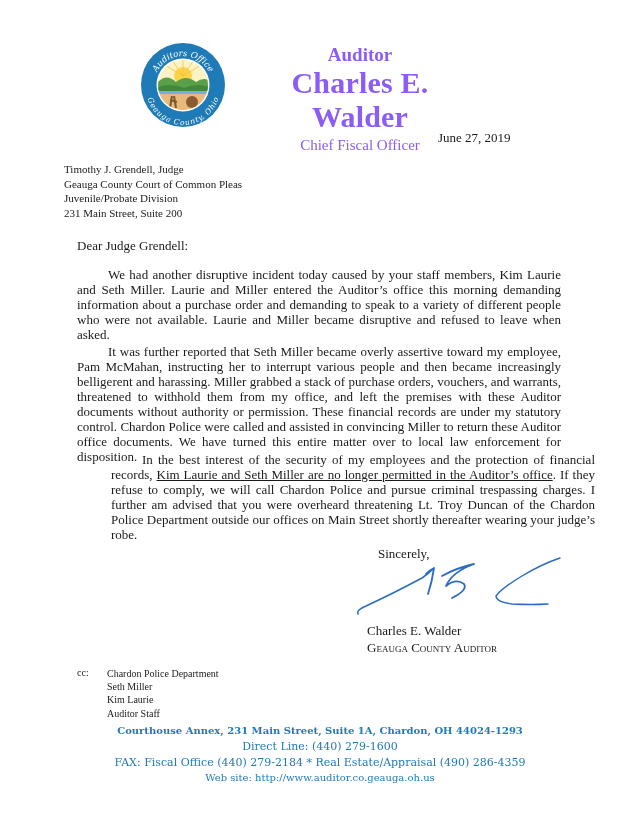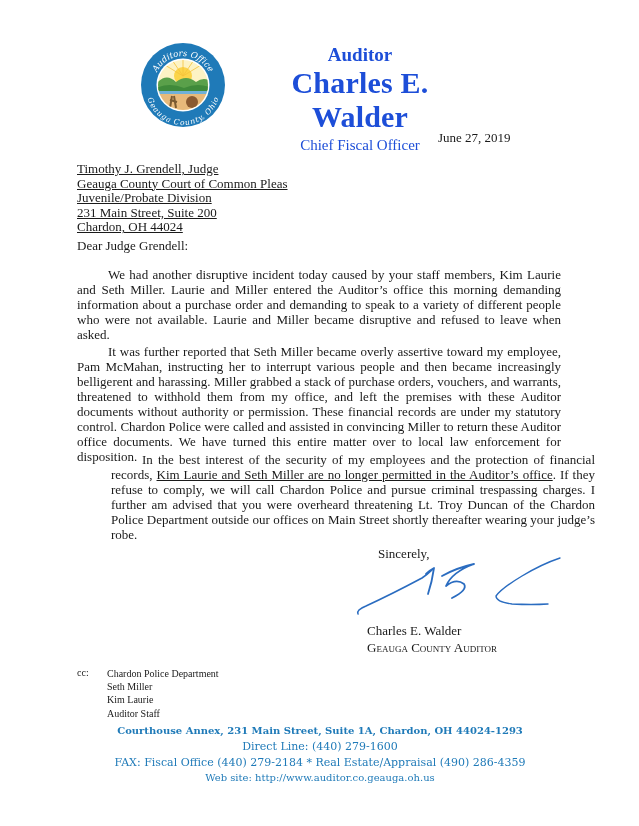--- a/index.html
+++ b/index.html
@@ -1,23 +1,23 @@
 <!DOCTYPE html>
 <html><head>
 <meta charset="utf-8">
 <style>
   html, body { margin: 0; padding: 0; background: #ffffff; }
   body { width: 639px; height: 826px; position: relative; overflow: hidden; font-family: "Liberation Serif", "DejaVu Serif", serif; color: #1a1a1a; }
   .seal { position: absolute; left: 140px; top: 42px; width: 86px; height: 86px; }
-  .hdr { position: absolute; left: 250px; top: 44px; width: 220px; text-align: center; color: #1d4ed8; }
+  .hdr { position: absolute; left: 250px; top: 44px; width: 220px; text-align: center; color: #8b5cf6; }
   .hdr .t1 { font-weight: bold; font-size: 19px; line-height: 22px; }
   .hdr .t2 { font-weight: bold; font-size: 30px; line-height: 34px; letter-spacing: 0.2px; }
   .hdr .t3 { font-size: 15px; line-height: 18px; margin-top: 2px; }
   .date { position: absolute; left: 438px; top: 130px; font-size: 13px; }
-  .addr { position: absolute; left: 77px; top: 162px; font-size: 13px; line-height: 14.6px; text-decoration: underline; }
+  .addr { position: absolute; left: 64px; top: 162px; font-size: 11px; line-height: 14.6px; }
   .salute { position: absolute; left: 77px; top: 238px; font-size: 13px; }
   .para { position: absolute; left: 77px; width: 484px; font-size: 13px; line-height: 15px; text-align: justify; text-indent: 31px; }
   .p1 { top: 267px; }
   .p2 { top: 344px; }
   .p3 { top: 452px; margin-left: 34px; }
   .uline { text-decoration: underline; }
   .close { position: absolute; left: 378px; top: 546px; font-size: 13px; }
   .sig { position: absolute; left: 352px; top: 556px; width: 212px; height: 62px; }
   .signame { position: absolute; left: 367px; top: 622px; font-size: 13px; line-height: 17px; }
   .smallcaps { font-variant: small-caps; }
@@ -72,21 +72,20 @@
   <div class="t3">Chief Fiscal Officer</div>
 </div>
 
 <div class="date">June 27, 2019</div>
 
 <div class="addr">
   <div>Timothy J. Grendell, Judge</div>
   <div>Geauga County Court of Common Pleas</div>
   <div>Juvenile/Probate Division</div>
   <div>231 Main Street, Suite 200</div>
-  <div>Chardon, OH 44024</div>
 </div>
 
 <div class="salute">Dear Judge Grendell:</div>
 
 <div class="para p1">We had another disruptive incident today caused by your staff members, Kim Laurie and Seth Miller.  Laurie and Miller entered the Auditor’s office this morning demanding information about a purchase order and demanding to speak to a variety of different people who were not available.  Laurie and Miller became disruptive and refused to leave when asked.</div>
 <div class="para p2">It was further reported that Seth Miller became overly assertive toward my employee, Pam McMahan, instructing her to interrupt various people and then became increasingly belligerent and harassing.  Miller grabbed a stack of purchase orders, vouchers, and warrants, threatened to withhold them from my office, and left the premises with these Auditor documents without authority or permission.  These financial records are under my statutory control. Chardon Police were called and assisted in convincing Miller to return these Auditor office documents.  We have turned this entire matter over to local law enforcement for disposition.</div>
 <div class="para p3"><span>In the best interest of the security of my employees and the protection of financial records, </span><span class="uline">Kim Laurie and Seth Miller are no longer permitted in the Auditor’s office</span><span>.  If they refuse to comply, we will call Chardon Police and pursue criminal trespassing charges.  I further am advised that you were overheard threatening Lt. Troy Duncan of the Chardon Police Department outside our offices on Main Street shortly thereafter wearing your judge’s robe.</span></div>
 
 <div class="close">Sincerely,</div>
 

